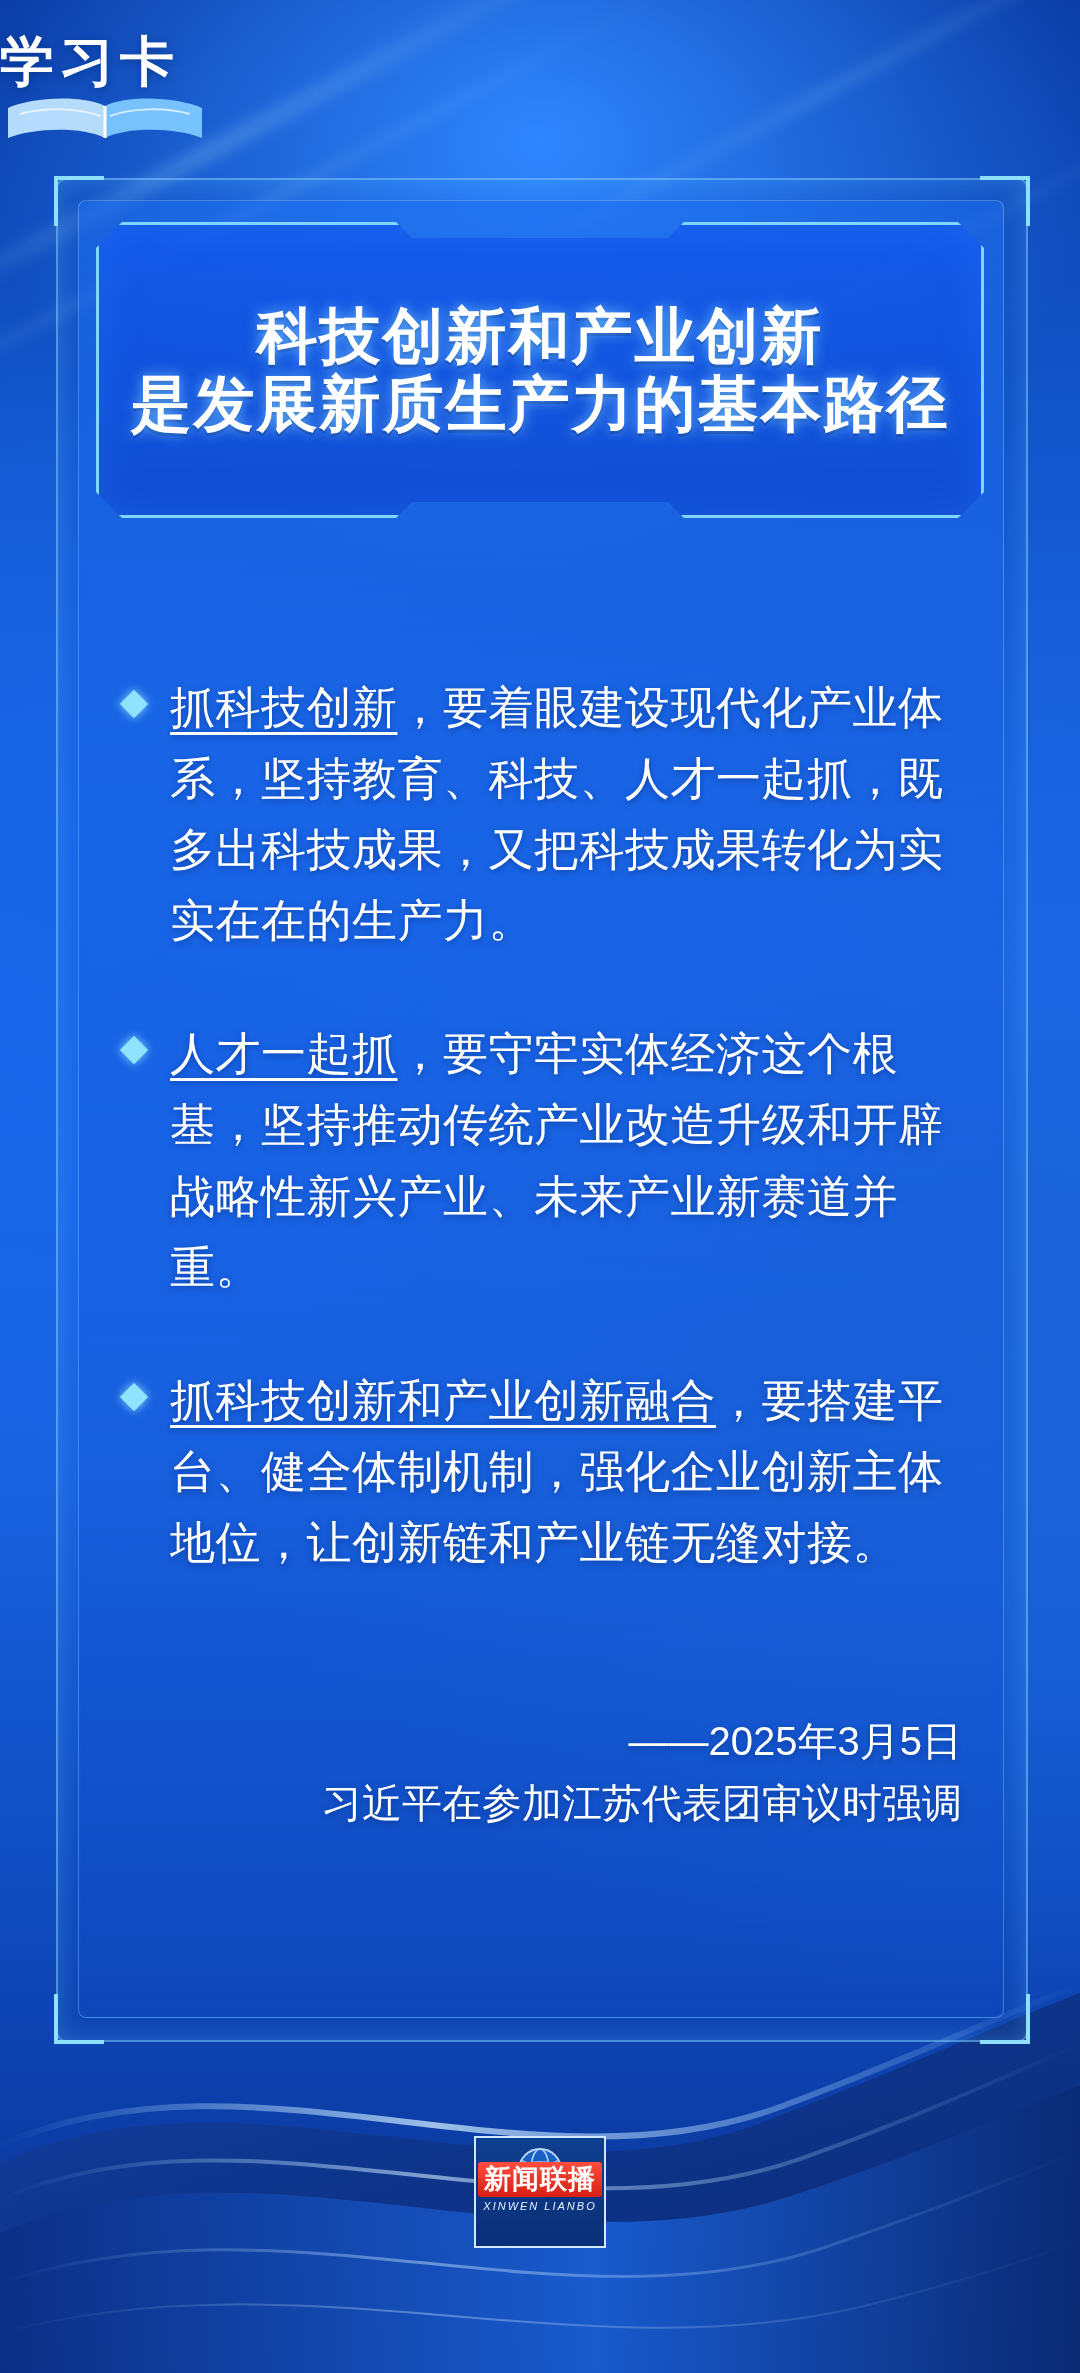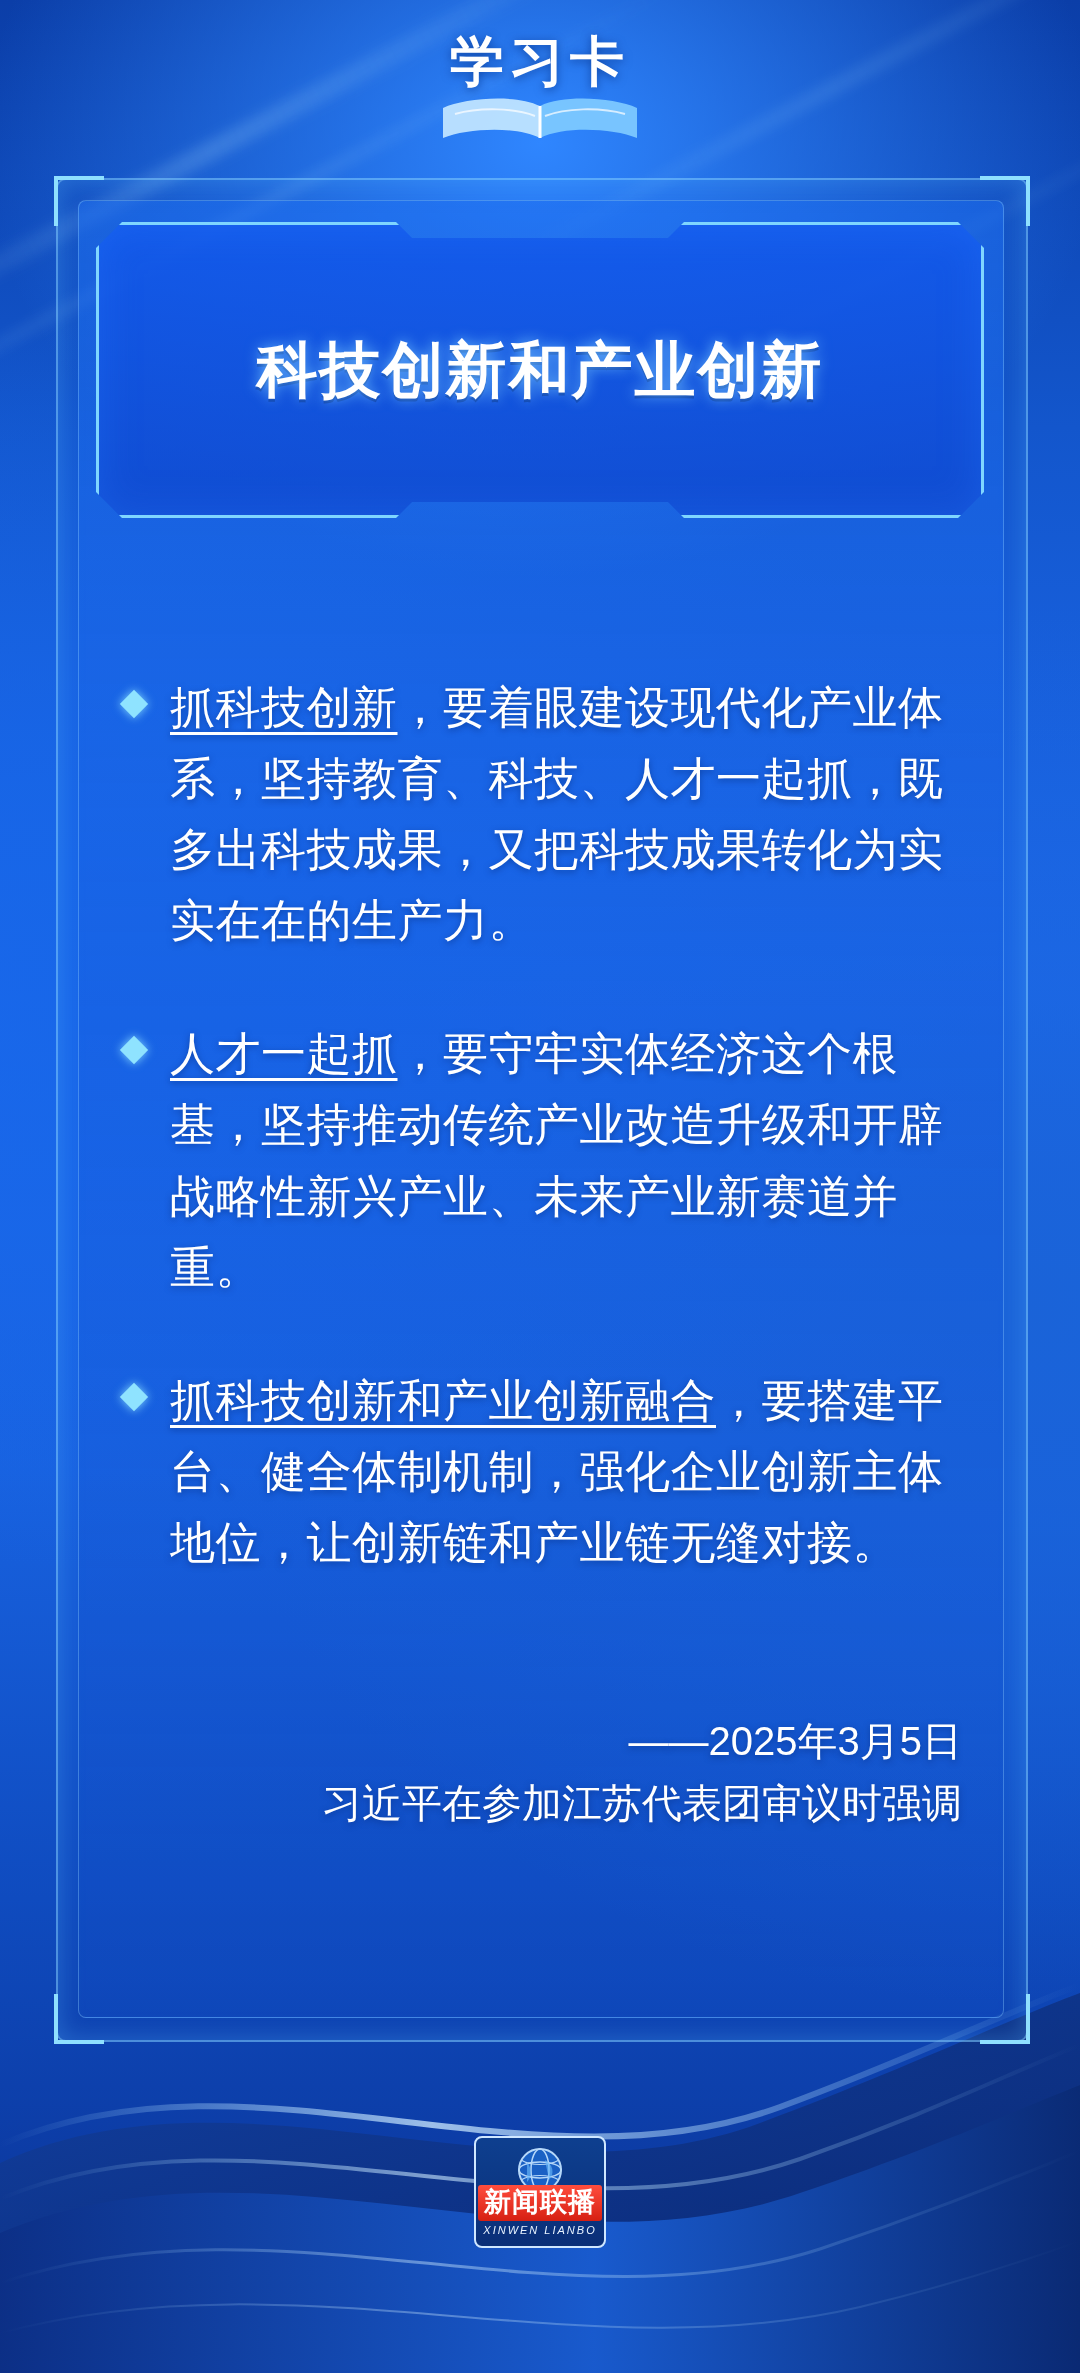--- a/index.html
+++ b/index.html
@@ -49,21 +49,20 @@
   }
   .ribbons svg { display: block; width: 100%; height: 100%; }
 
   
   .brand {
     position: absolute;
     top: 34px;
     left: 0; right: 0;
     display: flex;
     flex-direction: column;
-    align-items: center;
     z-index: 6;
   }
   .brand-text {
     font-size: 54px;
     font-weight: 700;
     letter-spacing: 6px;
     color: #ffffff;
     text-shadow: 0 2px 10px rgba(0, 40, 120, .6);
     line-height: 1;
   }
@@ -199,27 +198,27 @@
   }
 
   
   .cctv-logo {
     position: absolute;
     left: 50%;
     transform: translateX(-50%);
     bottom: 125px;
     width: 132px;
     height: 112px;
-    border-radius: 8px;
+    border-radius: 0;
     background: linear-gradient(180deg, #0e3f8f 0%, #0a2f78 100%);
     border: 2px solid #cfe7ff;
     display: flex;
     flex-direction: column;
     align-items: center;
-    justify-content: flex-end;
+    justify-content: center;
     padding-bottom: 10px;
     box-sizing: border-box;
     z-index: 7;
     overflow: hidden;
   }
   .globe {
     position: absolute;
     top: 8px;
     left: 50%;
     transform: translateX(-50%);
@@ -275,20 +274,21 @@
     <div class="corner c-bl"></div>
     <div class="corner c-br"></div>
   </div>
 
   <div class="panel"></div>
 
   <div class="title-box">
     <div class="tb-bg"></div>
     <div class="title-text">
       <div class="title-line">科技创新和产业创新</div>
+      <div class="title-line">是发展新质生产力的基本路径</div>
     </div>
   </div>
 
   <div class="content">
 
     <div class="bullet">
       <span class="diamond"></span>
       <div class="btext">
         <u>抓科技创新</u><span>，要着眼建设现代化产业体系，坚持教育、科技、人才一起抓，既多出科技成果，又把科技成果转化为实实在在的生产力。</span>
       </div>

